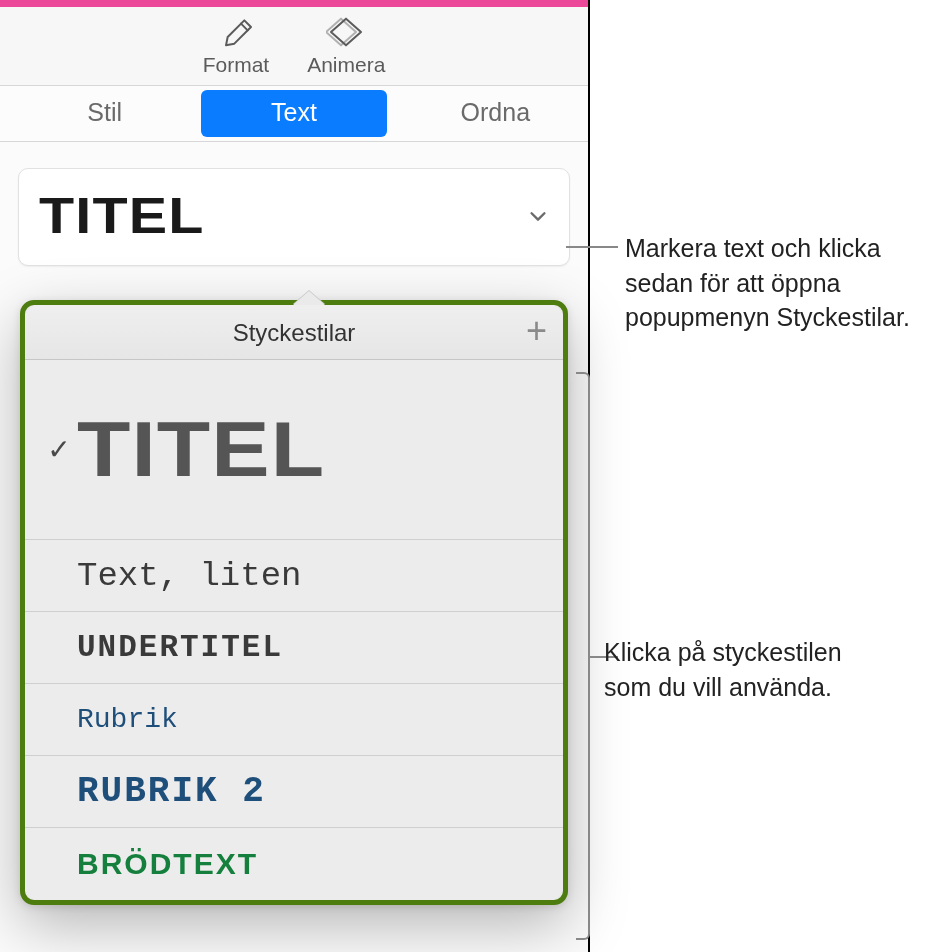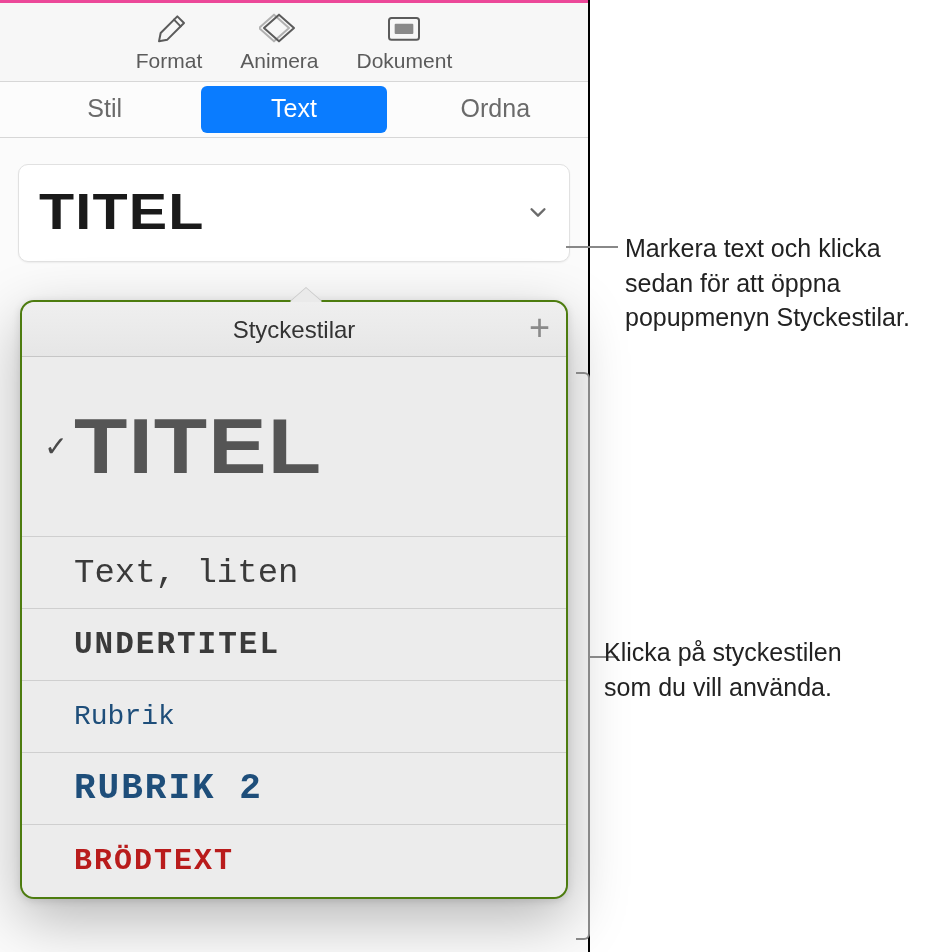--- a/index.html
+++ b/index.html
@@ -19,21 +19,21 @@
     height: 952px;
     background: #fbfbfb;
     border-right: 2px solid #000;
   }
   .toolbar {
     display: flex;
     justify-content: center;
     gap: 38px;
     padding: 6px 0 8px 0;
     border-bottom: 1px solid #d7d7d7;
-    border-top: 3px solid #ec4899;
+    border-top: 7px solid #ec4899;
     background: #f7f7f7;
   }
   .toolbar-item {
     display: flex;
     flex-direction: column;
     align-items: center;
     gap: 2px;
     color: #5b5b5b;
     font-size: 21px;
     cursor: pointer;
@@ -95,21 +95,21 @@
   .chevron {
     width: 22px; height: 22px;
   }
   .chevron svg { width: 22px; height: 22px; }
   .popover {
     position: absolute;
     left: 20px;
     top: 300px;
     width: 548px;
     background: #eaeaea;
-    border: 2px solid #4d7c0f;
+    border: 5px solid #4d7c0f;
     border-radius: 14px;
     box-shadow: 0 20px 60px rgba(0,0,0,0.28), 0 2px 8px rgba(0,0,0,0.12);
   }
   .popover::before {
     content: "";
     position: absolute;
     top: -14px;
     left: 268px;
     width: 0; height: 0;
     border-left: 16px solid transparent;
@@ -186,25 +186,25 @@
     color: #1e4e7a;
   }
   .lbl-blue-bold {
     font-family: "Courier New", Courier, monospace;
     font-weight: 700;
     font-size: 36px;
     letter-spacing: 2px;
     color: #1e4e7a;
   }
   .lbl-brod {
-    font-family: Liberation Mono, monospace;
+    font-family: Liberation Sans, sans-serif;
     font-weight: 700;
     font-size: 30px;
     letter-spacing: 2px;
-    color: #b91c1c;
+    color: #15803d;
   }
   
   .callout {
     position: absolute;
     font-size: 25px;
     color: #222;
     line-height: 1.38;
   }
   .callout-1 { left: 625px; top: 231px; width: 290px; }
   .callout-2 { left: 604px; top: 635px; width: 290px; }
@@ -243,29 +243,20 @@
     </div>
     <div class="toolbar-item">
       <span class="icon">
         <svg viewBox="0 0 48 40" fill="none" stroke="#5b5b5b" stroke-width="2.4" stroke-linejoin="round">
           <path d="M24 4 L42 20 L24 36 L6 20 Z"></path>
           <path d="M18 4 L36 20 L18 36 L0 20 Z" opacity="0.45"></path>
         </svg>
       </span>
       <span>Animera</span>
     </div>
-    <div class="toolbar-item">
-      <span class="icon">
-        <svg viewBox="0 0 48 40" fill="none" stroke="#5b5b5b" stroke-width="2.4" stroke-linejoin="round">
-          <rect x="6" y="8" width="36" height="26" rx="3"></rect>
-          <rect x="14" y="16" width="20" height="10" fill="#5b5b5b" opacity="0.7"></rect>
-        </svg>
-      </span>
-      <span>Dokument</span>
-    </div>
   </div>
 
   <div class="seg-tabs">
     <div class="seg-tab">Stil</div>
     <div class="seg-tab active">Text</div>
     <div class="seg-tab">Ordna</div>
   </div>
 
   <div class="style-row">
     <div class="style-button">

